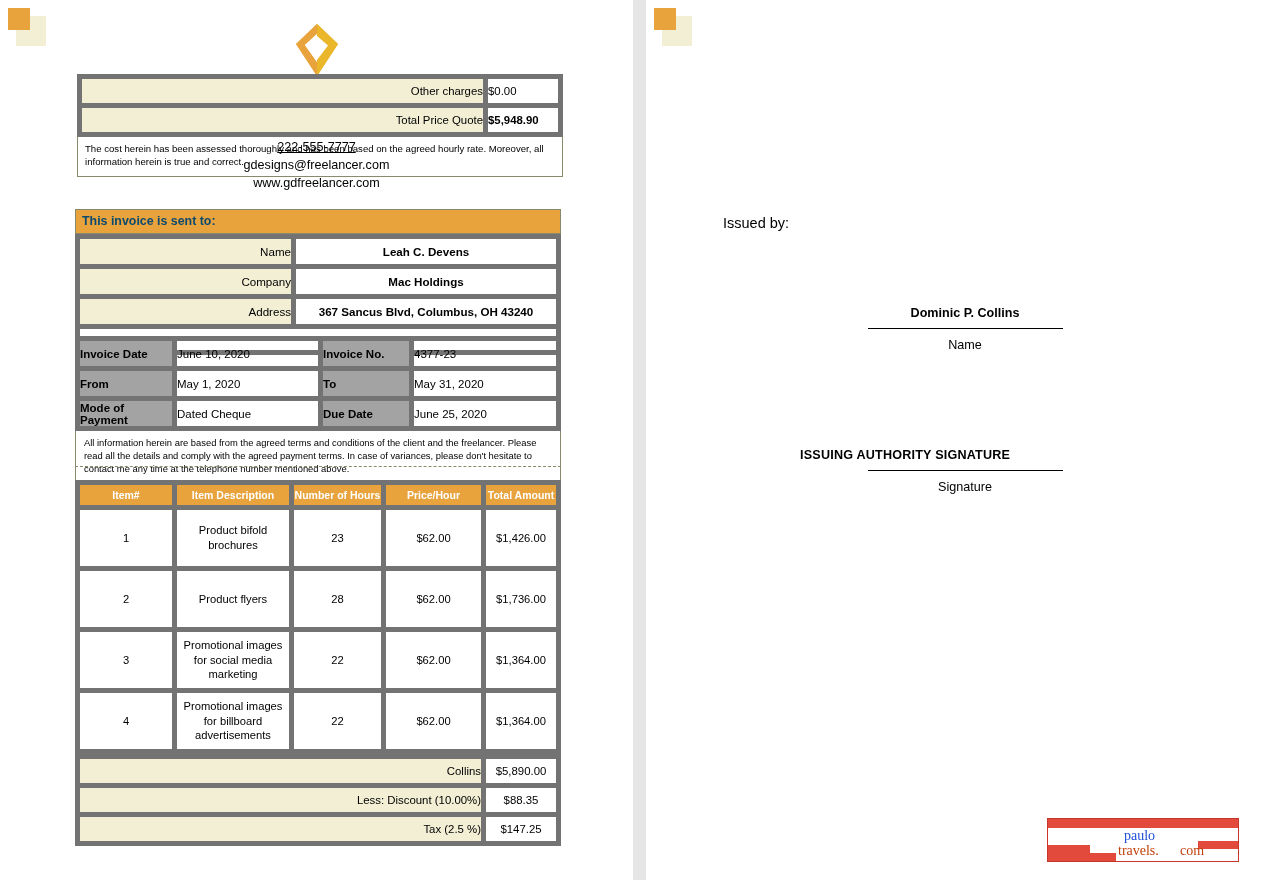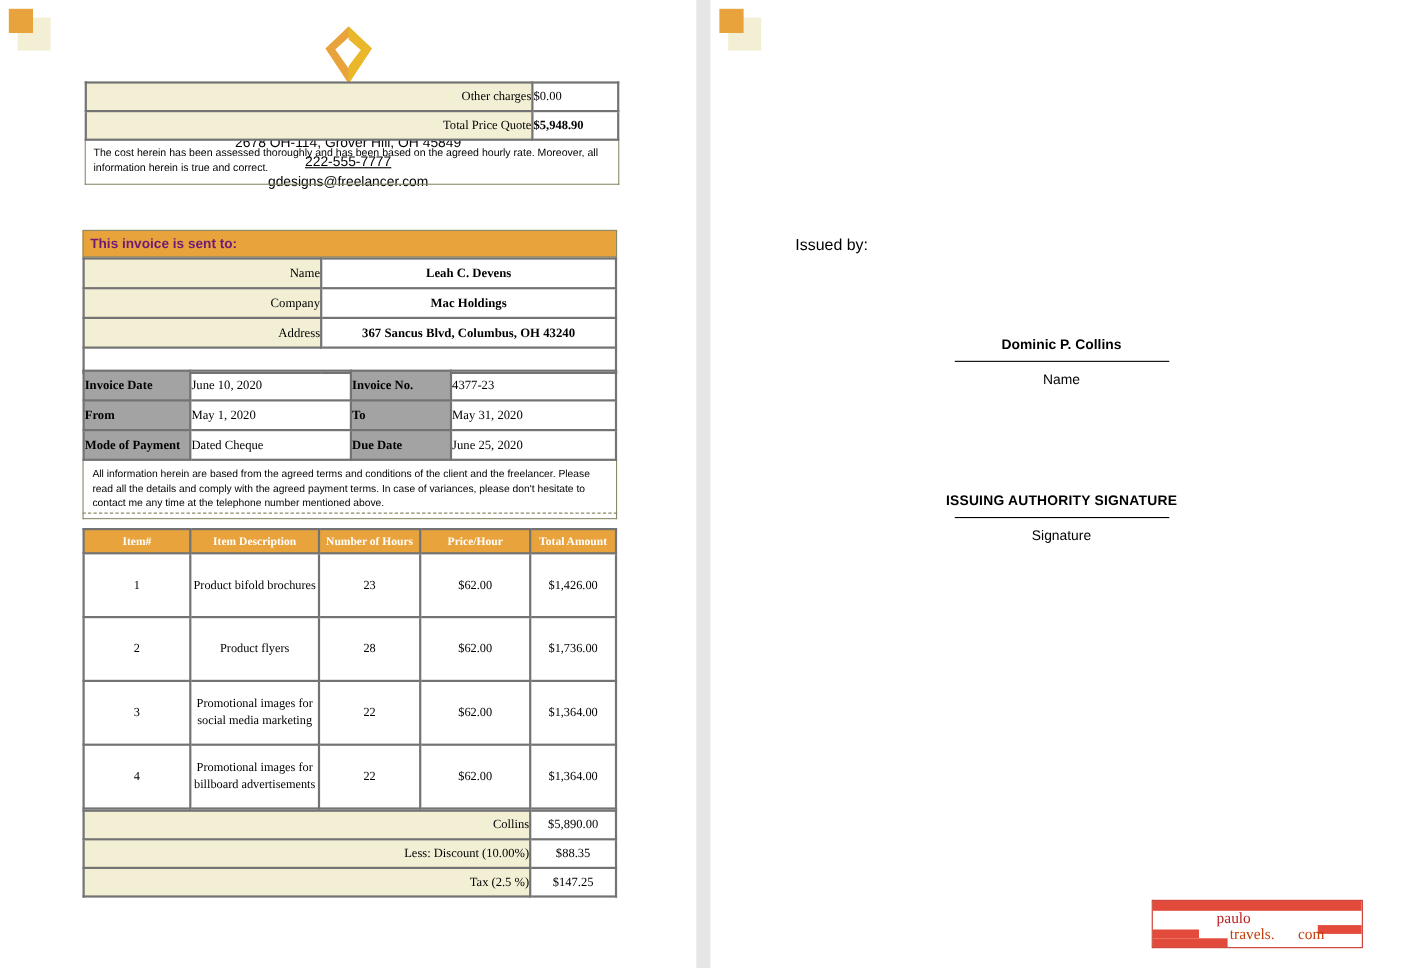--- a/index.html
+++ b/index.html
@@ -82,28 +82,27 @@
     left: 75px;
     width: 486px;
   }
 
   table.grid {
     border-collapse: collapse;
     width: 100%;
     table-layout: fixed;
   }
   table.grid td, table.grid th {
-    border: 2px solid #737373;
+    border: 5px solid #737373;
     padding: 0;
     vertical-align: middle;
-    font-family: Liberation Serif, serif;
   }
   .hdr-bar {
     background: #e8a33d;
-    color: #701a75;
+    color: #0c4a6e;
     font-weight: bold;
     font-size: 12.4px;
     padding: 4px 24px 5px 6px;
     border: 1px solid #8a8a6a;
     box-sizing: border-box;
   }
   .sent-to-table td {
     height: 25px;
     font-size: 11.6px;
   }
@@ -234,21 +233,20 @@
     text-align: center;
     font-size: 12.6px;
   }
   .sig-caption-1 { top: 338px; }
   .sig-caption-2 { top: 480px; }
   .authority {
     position: absolute;
     left: 800px;
     width: 330px;
     top: 448px;
-    text-align: center;
     font-size: 12.6px;
     font-weight: bold;
     letter-spacing: 0.2px;
   }
 
   
   .watermark {
     position: absolute;
     left: 1047px;
     top: 818px;
@@ -261,24 +259,24 @@
   .wm-bar {
     position: absolute;
     background: #e24a3b;
   }
   .wm-bar-top { left: 0; top: 0; width: 190px; height: 9px; }
   .wm-bar-bl  { left: 0; top: 26px; width: 42px; height: 8px; }
   .wm-bar-bl2 { left: 0; top: 34px; width: 68px; height: 8px; }
   .wm-bar-br  { left: 150px; top: 22px; width: 40px; height: 8px; }
   .wm-text1 {
     position: absolute;
-    left: 58px; top: 9px;
+    left: 76px; top: 9px;
     font-family: "Liberation Serif", serif;
     font-size: 14px;
-    color: #b91c1c;
+    color: #1d4ed8;
   }
   .wm-text2 {
     position: absolute;
     left: 70px; top: 24px;
     font-family: "Liberation Serif", serif;
     font-size: 14px;
     color: #c2410c;
   }
 </style>
 </head>
@@ -299,20 +297,21 @@
       <polygon points="22,12 22,40 10,23" fill="#ffffff"></polygon>
       <polygon points="22,2 43,22 22,54" fill="#eab62a"></polygon>
       <polygon points="22,14 33,23.5 22,38 11,23.5" fill="#ffffff"></polygon>
     </svg>
   </div>
 
   <div class="company-name">FREELANCE GRAPHIC DESIGN</div>
   <div class="company-line cl1">2678 OH-114, Grover Hill, OH 45849</div>
   <div class="company-line cl2">222-555-7777</div>
   <div class="company-line cl3">gdesigns@freelancer.com</div>
+  <div class="company-line cl4">www.gdfreelancer.com</div>
 
   <div class="inv-block" style="top:209px;">
     <div class="hdr-bar">This invoice is sent to:</div>
     <table class="grid sent-to-table">
       <colgroup>
           <col style="width:216px">
           <col>
         </colgroup>
       <tbody>
         <tr>

